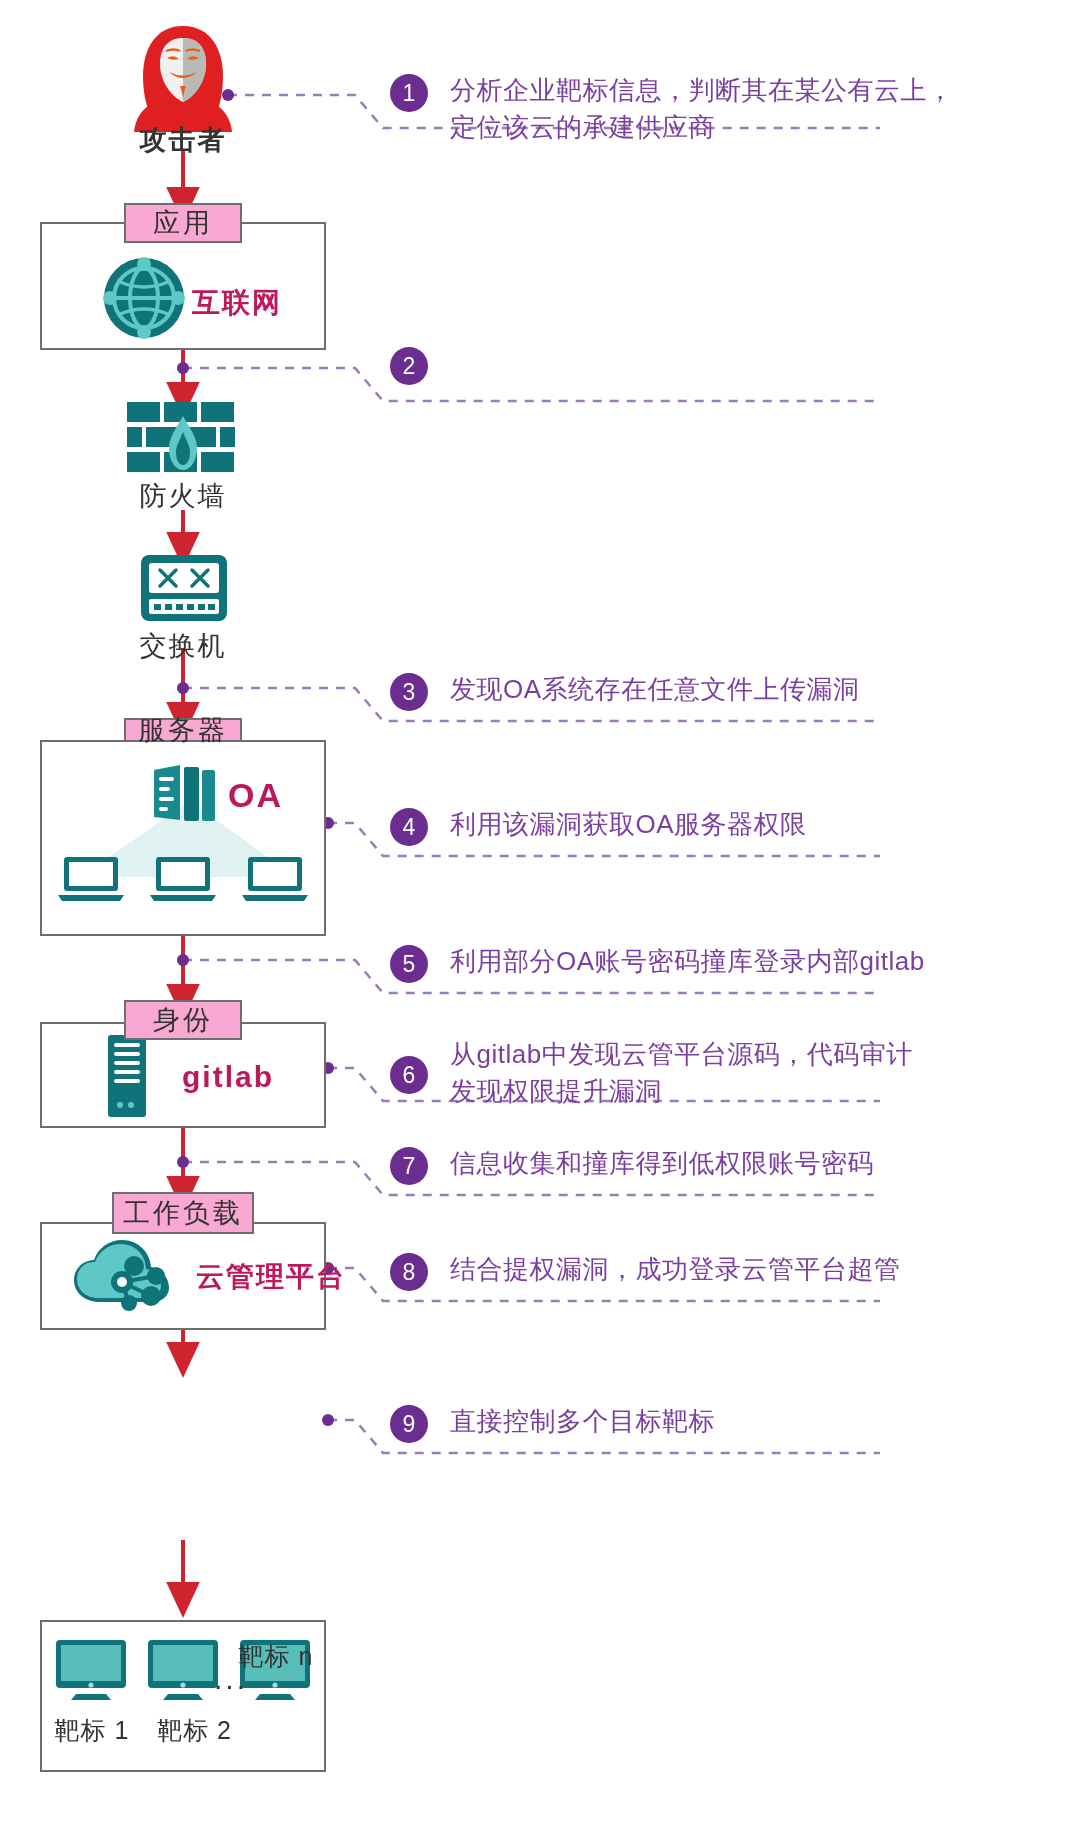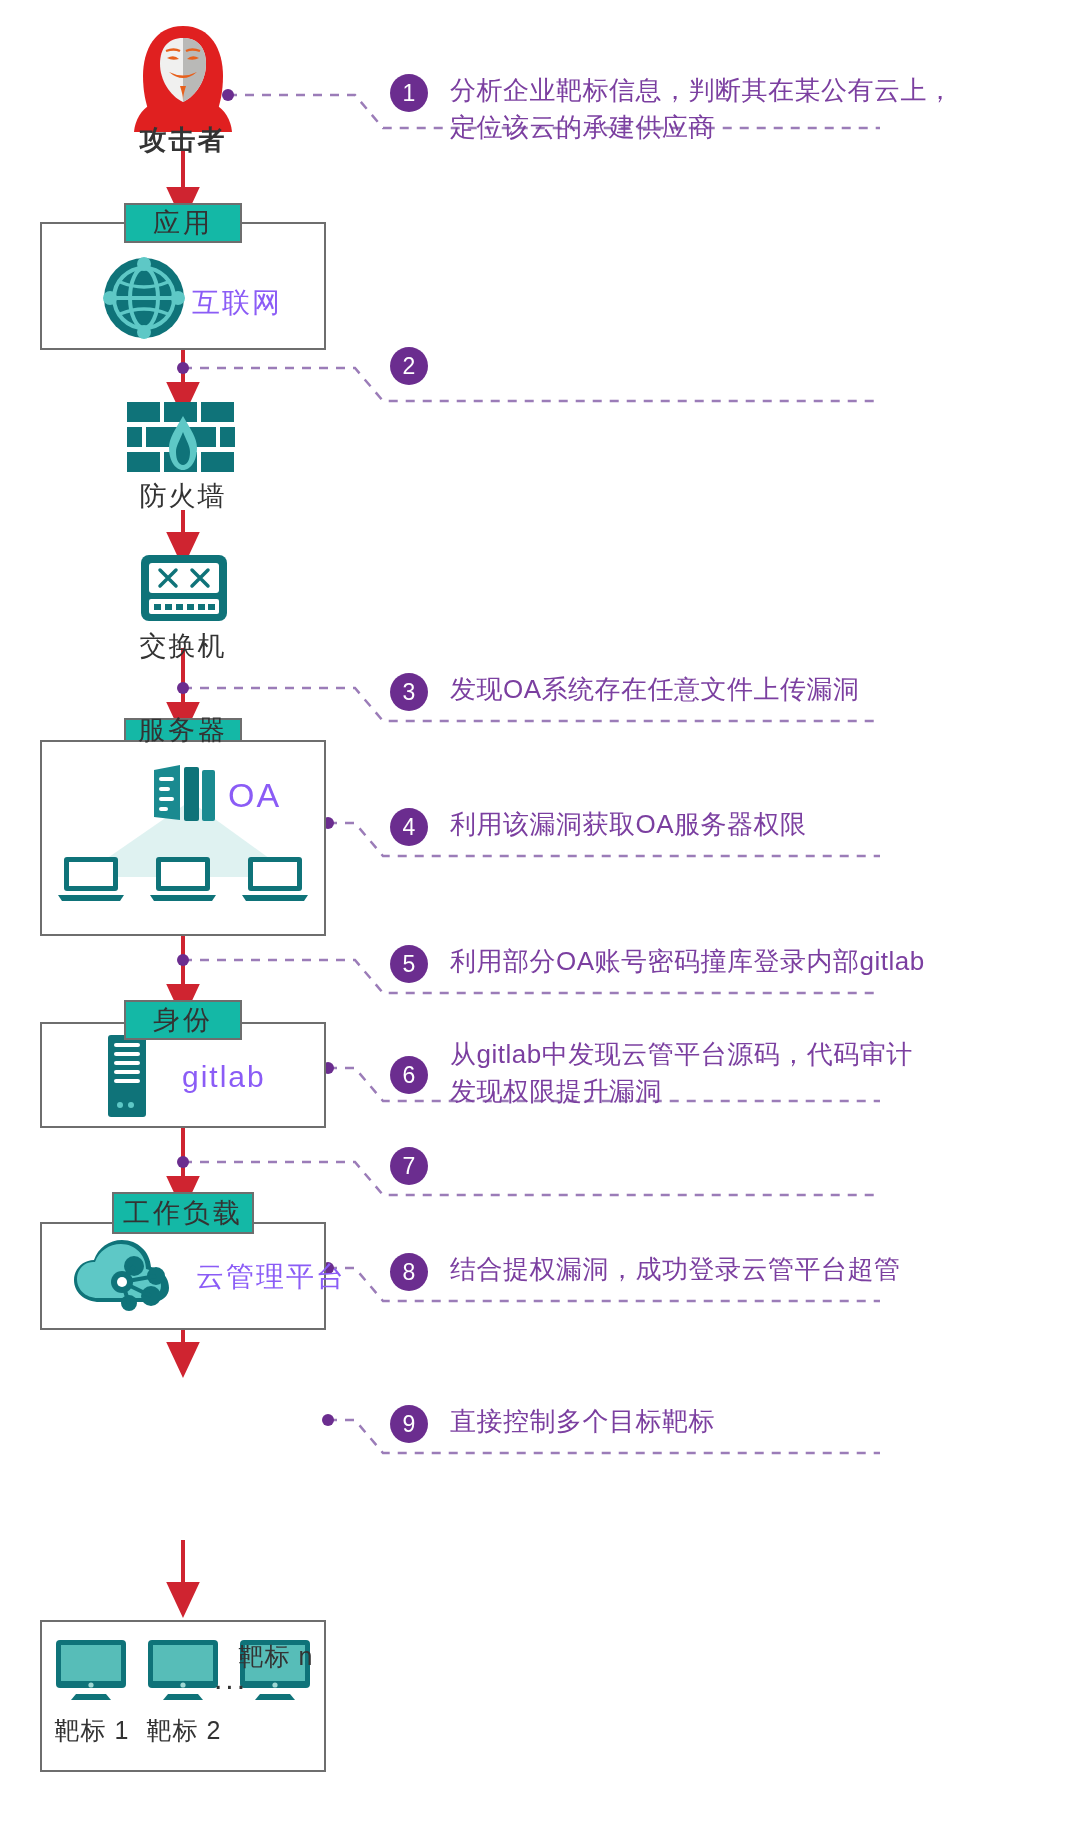--- a/index.html
+++ b/index.html
@@ -19,35 +19,35 @@
 
   
   .zone-box {
     position: absolute;
     border: 2px solid #6e6e6e;
     background: #ffffff;
   }
   .zone-tab {
     position: absolute;
     border: 2px solid #6e6e6e;
-    background: #14b8a6;
+    background: #f9a8d4;
     display: flex; align-items: center; justify-content: center;
     font-size: 27px; color: #333333; letter-spacing: 3px;
     z-index: 6;
   }
   .node-label {
     position: absolute;
     font-size: 27px; color: #333333;
     letter-spacing: 2px; text-align: center;
     white-space: nowrap;
   }
   .inner-label {
     position: absolute;
-    font-size: 28px; color: #8b5cf6;
-    letter-spacing: 2px; white-space: nowrap;
+    font-size: 28px; color: #be185d;
+    letter-spacing: 2px; white-space: nowrap; font-weight: bold;
   }
   .small-label {
     position: absolute;
     font-size: 25px; color: #333333;
     letter-spacing: 1px; white-space: nowrap; text-align: center;
   }
 
   
   .step {
     position: absolute;
@@ -319,21 +319,21 @@
     <svg viewBox="0 0 74 64" width="74" height="64">
       <rect x="2" y="2" width="70" height="48" rx="4" fill="#0f7379"></rect>
       <rect x="7" y="7" width="60" height="36" fill="#57bdb8"></rect>
       <circle cx="37" cy="47" r="2.6" fill="#9fd8d4"></circle>
       <path d="M22,56 L52,56 L57,62 L17,62 Z" fill="#0f7379"></path>
     </svg>
   </div>
   <div class="abs" style="left:214px; top:1662px; font-size:30px; color:#333; letter-spacing:3px;">...</div>
 
   <div class="small-label" style="left:44px;  top:1714px; width:96px;">靶标 1</div>
-  <div class="small-label" style="left:136px; top:1714px; width:96px;">靶标 2</div>
+  <div class="small-label" style="left:136px; top:1714px; width:96px;text-align:right;">靶标 2</div>
   <div class="small-label" style="left:228px; top:1640px; width:96px;">靶标 n</div>
 
   <div class="step" style="left:390px; top:72px;">
     <div class="step-badge">1</div>
     <div class="step-text">分析企业靶标信息，判断其在某公有云上，
 定位该云的承建供应商</div>
   </div>
 
   <div class="step" style="left:390px; top:345px;">
     <div class="step-badge">2</div>
@@ -355,20 +355,21 @@
   </div>
 
   <div class="step" style="left:390px; top:1036px;">
     <div class="step-badge" style="margin-top:20px;">6</div>
     <div class="step-text">从gitlab中发现云管平台源码，代码审计
 发现权限提升漏洞</div>
   </div>
 
   <div class="step" style="left:390px; top:1145px;">
     <div class="step-badge">7</div>
+    <div class="step-text">信息收集和撞库得到低权限账号密码</div>
   </div>
 
   <div class="step" style="left:390px; top:1251px;">
     <div class="step-badge">8</div>
     <div class="step-text">结合提权漏洞，成功登录云管平台超管</div>
   </div>
 
   <div class="step" style="left:390px; top:1403px;">
     <div class="step-badge">9</div>
     <div class="step-text">直接控制多个目标靶标</div>

